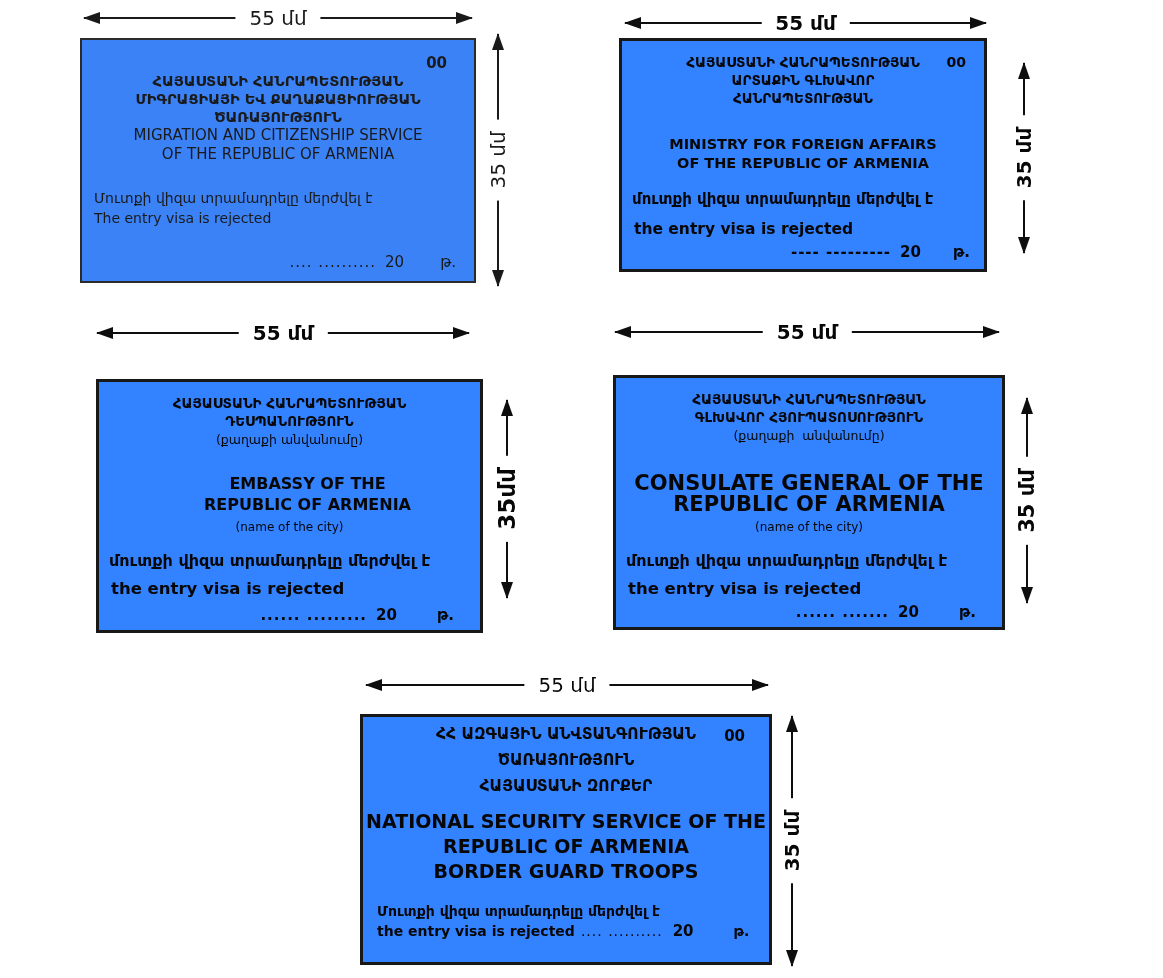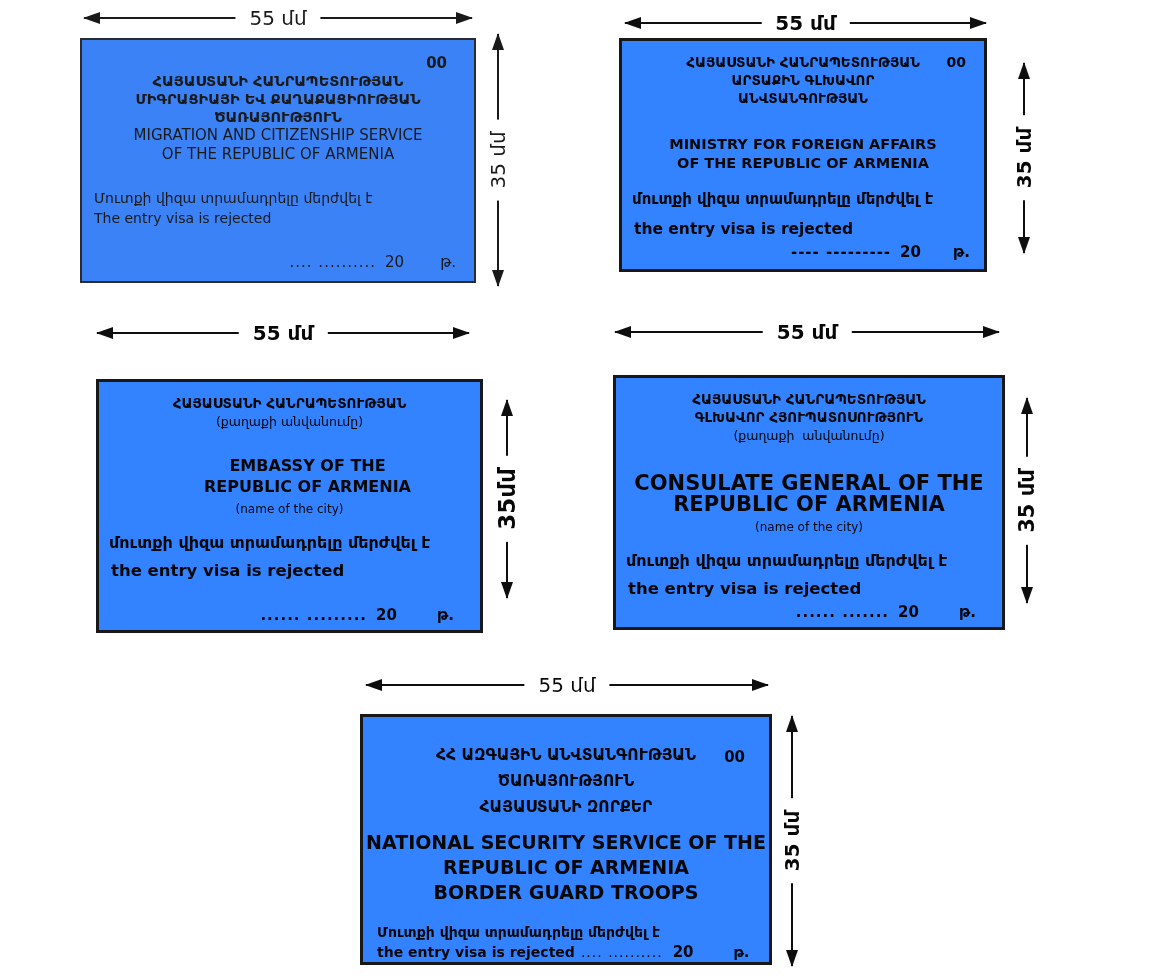--- a/index.html
+++ b/index.html
@@ -80,21 +80,21 @@
   .s3 .en { font-size:16px; line-height:21px; font-weight:bold;padding-left:36px; }
   .s4 .en { font-size:21px; line-height:21px; font-weight:bold; }
   .s3 .paren-en, .s4 .paren-en { font-size:12px; margin-top:5px; }
   .s3 .note-hy, .s4 .note-hy { margin-top:17px; padding-left:10px; font-size:16px; font-weight:bold; }
   .s3 .note-en, .s4 .note-en { margin-top:9px; padding-left:12px; font-size:16.5px; font-weight:bold; }
   .s3 .date-row, .s4 .date-row { margin-top:auto; padding-right:26px; font-size:15px; font-weight:bold; }
   .s3 .year, .s4 .year { margin-left:9px; }
   .s3 .suffix, .s4 .suffix { margin-left:40px; }
 
   
-  .s5 { padding:25px 0 10px; }
+  .s5 { padding:4px 0 10px; }
   .s5 .hy { font-size:15.5px; line-height:26px; font-weight:bold; }
   .s5 .code-abs { right:24px; font-size:15px; top:2px; }
   .s5 .en-block { margin-top:10px; }
   .s5 .en { font-size:19px; line-height:25px; font-weight:bold; }
   .s5 .note-hy { margin-top:16px; padding-left:14px; font-size:14px; line-height:22px; font-weight:bold; }
   .s5 .date-row { padding-left:14px; font-size:14px; font-weight:bold; }
   .s5 .dots { margin-left:6px; font-weight:normal; }
   .s5 .year { margin-left:10px; font-size:15px; }
   .s5 .suffix { margin-left:40px; }
 </style>
@@ -133,21 +133,21 @@
   <span class="head l"></span>
   <span class="head r"></span>
   <span class="hlabel bold">55 մմ</span>
 </div>
 <div class="stamp-box scan s2" style="left:619px; top:38px; width:368px; height:234px;">
   <div class="code-row hy">
     <span>ՀԱՅԱՍՏԱՆԻ ՀԱՆՐԱՊԵՏՈՒԹՅԱՆ</span>
     <span class="code-abs">00</span>
   </div>
   <div class="hy">ԱՐՏԱՔԻՆ ԳԼԽԱՎՈՐ</div>
-  <div class="hy">ԱՆՎՏԱՆԳՈՒԹՅԱՆ</div>
+  <div class="hy">ՀԱՆՐԱՊԵՏՈՒԹՅԱՆ</div>
   <div class="en-block">
     <div class="en">MINISTRY FOR FOREIGN AFFAIRS</div>
     <div class="en">OF THE REPUBLIC OF ARMENIA</div>
   </div>
   <div class="note-hy left">մուտքի վիզա տրամադրելը մերժվել է</div>
   <div class="note-en left">the entry visa is rejected</div>
   <div class="date-row right">
     <span class="dots">---- ---------</span>
     <span class="year">20</span>
     <span class="suffix">թ.</span>
@@ -159,20 +159,21 @@
   <span class="vlabel bold">35 մմ</span>
 </div>
 
 <div class="hdim scan" style="left:97px; top:332px; width:372px;">
   <span class="head l"></span>
   <span class="head r"></span>
   <span class="hlabel bold">55 մմ</span>
 </div>
 <div class="stamp-box scan s3" style="left:96px; top:379px; width:387px; height:254px;">
   <div class="hy">ՀԱՅԱՍՏԱՆԻ ՀԱՆՐԱՊԵՏՈՒԹՅԱՆ</div>
+  <div class="hy">ԴԵՍՊԱՆՈՒԹՅՈՒՆ</div>
   <div class="paren-hy">(քաղաքի անվանումը)</div>
   <div class="en-block">
     <div class="en">EMBASSY OF THE</div>
     <div class="en">REPUBLIC OF ARMENIA</div>
     <div class="paren-en">(name of the city)</div>
   </div>
   <div class="note-hy left">մուտքի վիզա տրամադրելը մերժվել է</div>
   <div class="note-en left">the entry visa is rejected</div>
   <div class="date-row right">
     <span class="dots bold">...... .........</span>

